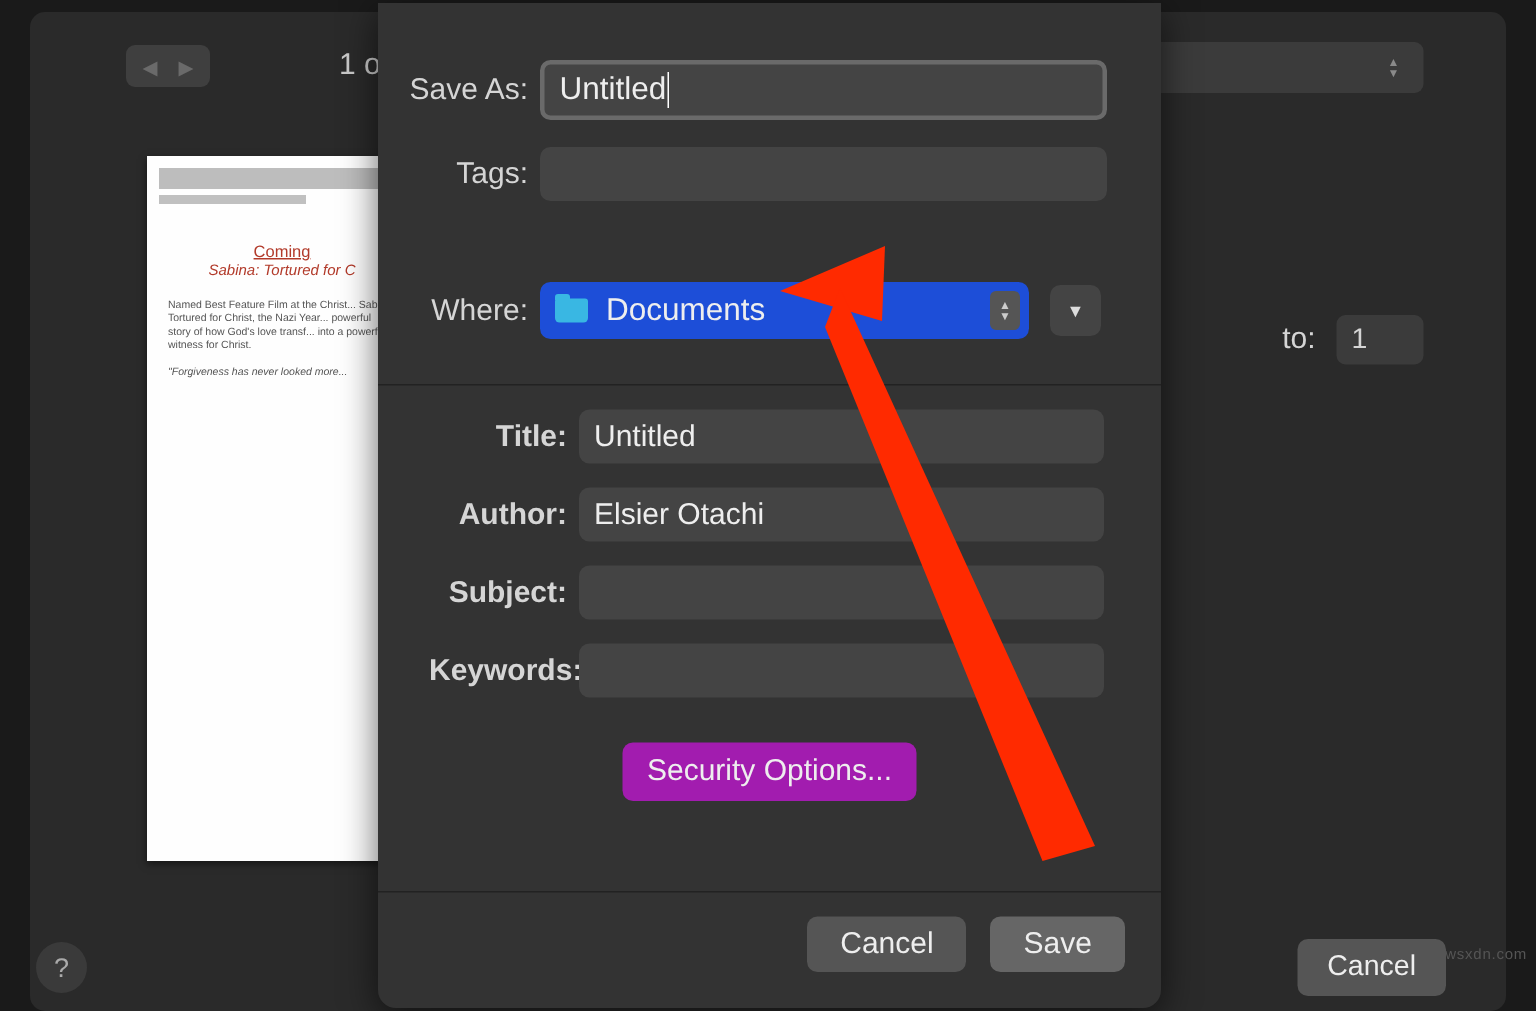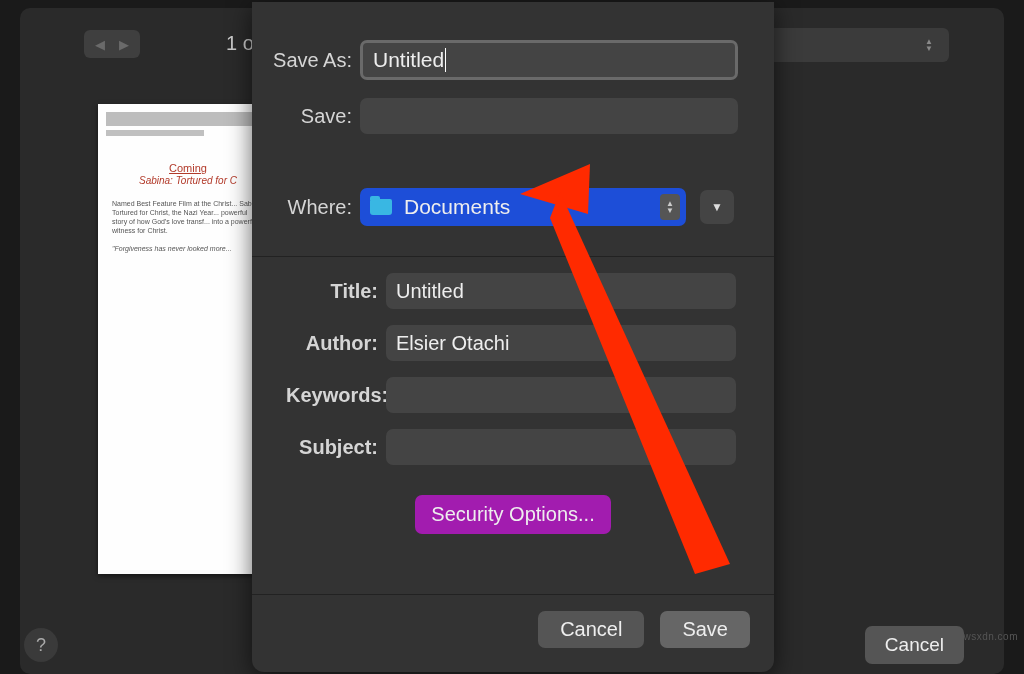--- a/index.html
+++ b/index.html
@@ -259,20 +259,24 @@
       <span class="nav-arrow">◀</span>
       <span class="nav-arrow">▶</span>
     </div>
   </div>
   <div class="count-txt">1 of</div>
 
   <div class="bg-right-select">
     <span class="stepper-dots">▲<br>▼</span>
   </div>
 
+  <div class="bg-to">
+    <span class="bg-to-label">to:</span>
+    <span class="bg-to-box">1</span>
+  </div>
 
   <div class="bg-bottom-buttons">
     <button class="bg-btn">Cancel</button>
   </div>
 
   <div class="thumb">
     <div class="thumb-top">
       <div class="thumb-top-banner"></div>
       <div class="thumb-top-line"></div>
     </div>
@@ -289,21 +293,21 @@
 
   <div class="row saveas-row">
     <span class="lbl">Save As:</span>
     <div class="saveas-input">
       <span>Untitled</span>
         <span class="caret"></span>
     </div>
   </div>
 
   <div class="row tags-row">
-    <span class="lbl">Save:</span>
+    <span class="lbl">Tags:</span>
     <div class="tags-input"></div>
   </div>
 
   <div class="row where-row">
     <span class="lbl">Where:</span>
     <div class="where-select">
       <span class="folder-icon"></span>
       <span>Documents</span>
       <span class="where-stepper">▲<br>▼</span>
     </div>
@@ -320,25 +324,25 @@
         <span>Untitled</span>
       </div>
   </div>
   <div class="meta-row">
     <span class="meta-lbl">Author:</span>
     <div class="meta-input">
         <span>Elsier Otachi</span>
       </div>
   </div>
   <div class="meta-row">
+    <span class="meta-lbl">Subject:</span>
+    <div class="meta-input"></div>
+  </div>
+  <div class="meta-row">
     <span class="meta-lbl">Keywords:</span>
-    <div class="meta-input"></div>
-  </div>
-  <div class="meta-row">
-    <span class="meta-lbl">Subject:</span>
     <div class="meta-input"></div>
   </div>
 
   <div class="sec-row">
     <button class="sec-btn">Security Options...</button>
   </div>
 
   <div class="sheet-divider2"></div>
 
   <div class="sheet-btns">

